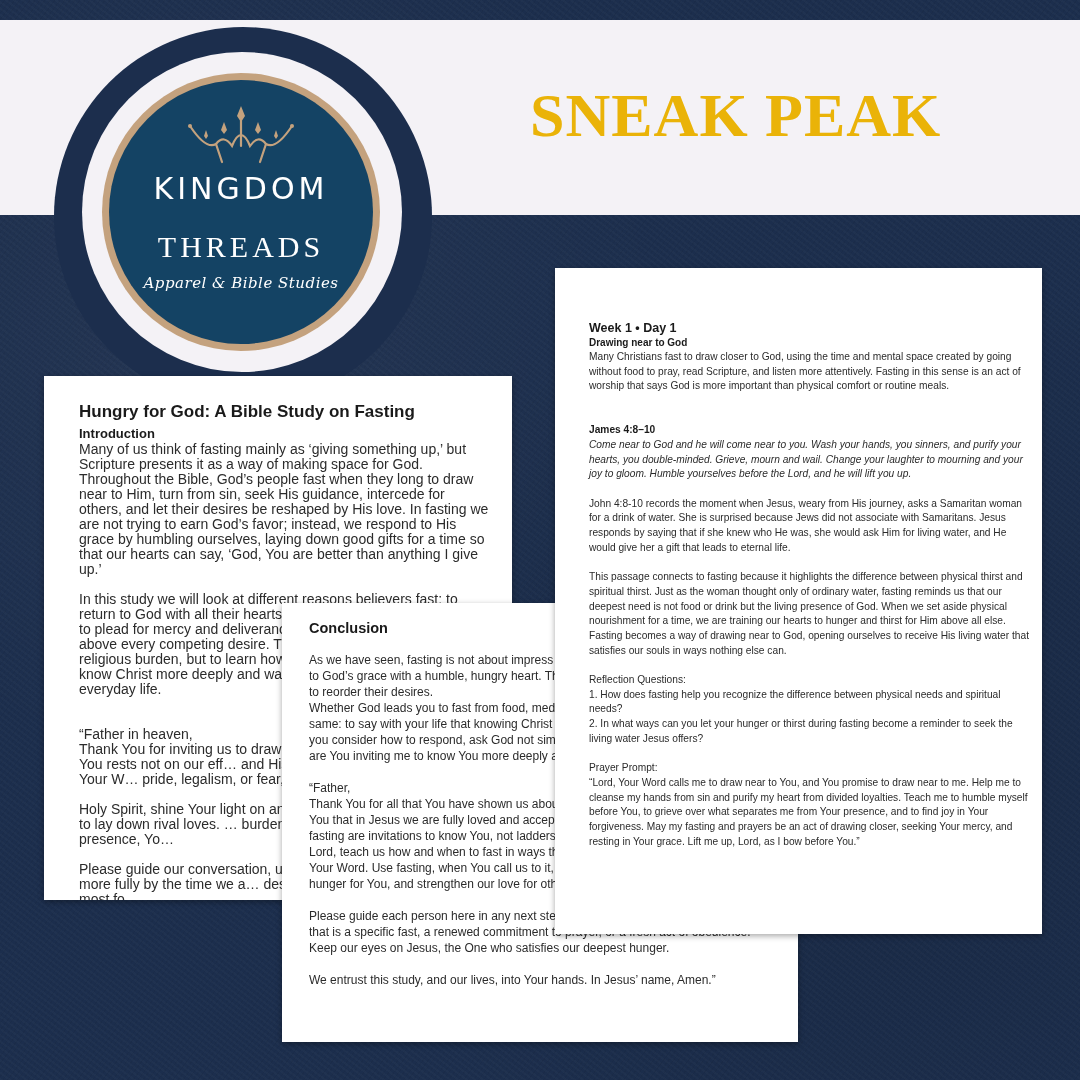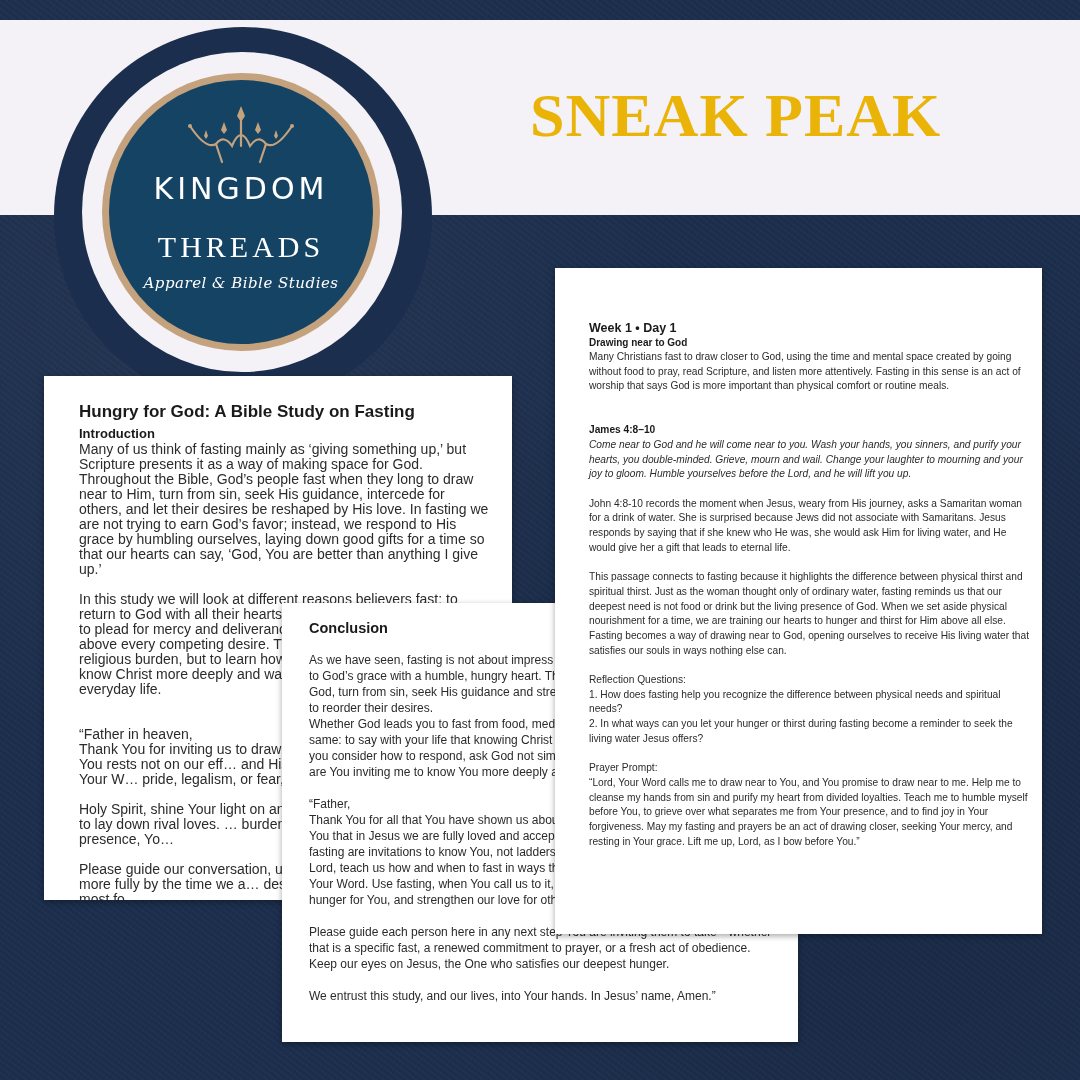--- a/index.html
+++ b/index.html
@@ -123,21 +123,20 @@
   <div class="gap"></div>
   <p style="width:420px">Please guide our conversation, unite us in lo… and treasure Him more fully by the time we a… desires so that we hunger and thirst most fo…</p>
   <div class="gap"></div>
   <p>In Jesus’ name, Amen.”</p>
 </div>
 
 <div class="paper p2">
   <h2>Conclusion</h2>
   <p>As we have seen, fasting is not about impress</p>
   <p>to God’s grace with a humble, hungry heart. Th</p>
-  <p>God, turn from sin, seek His guidance and stre</p>
   <p>to reorder their desires.</p>
   <p>Whether God leads you to fast from food, med</p>
   <p>same: to say with your life that knowing Christ</p>
   <p>you consider how to respond, ask God not sim</p>
   <p>are You inviting me to know You more deeply a</p>
   <div class="gap"></div>
   <p>“Father,</p>
   <p>Thank You for all that You have shown us abou</p>
   <p>You that in Jesus we are fully loved and accep</p>
   <p>fasting are invitations to know You, not ladders</p>

